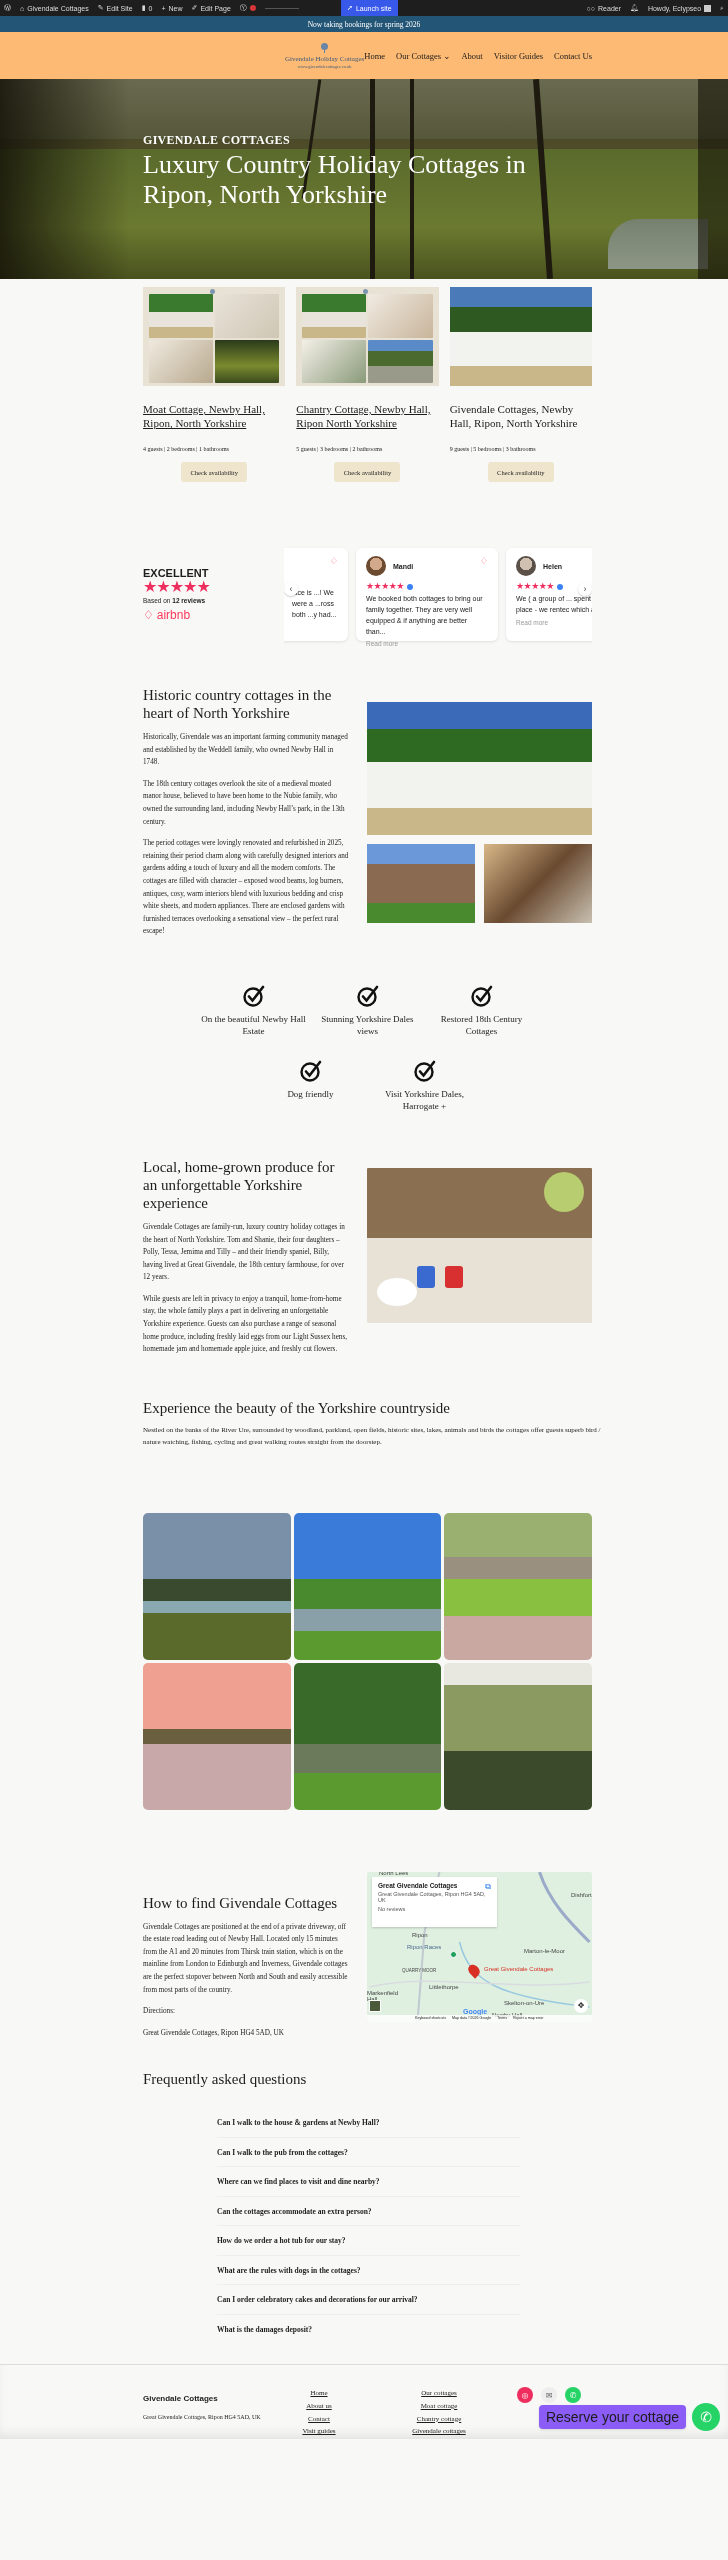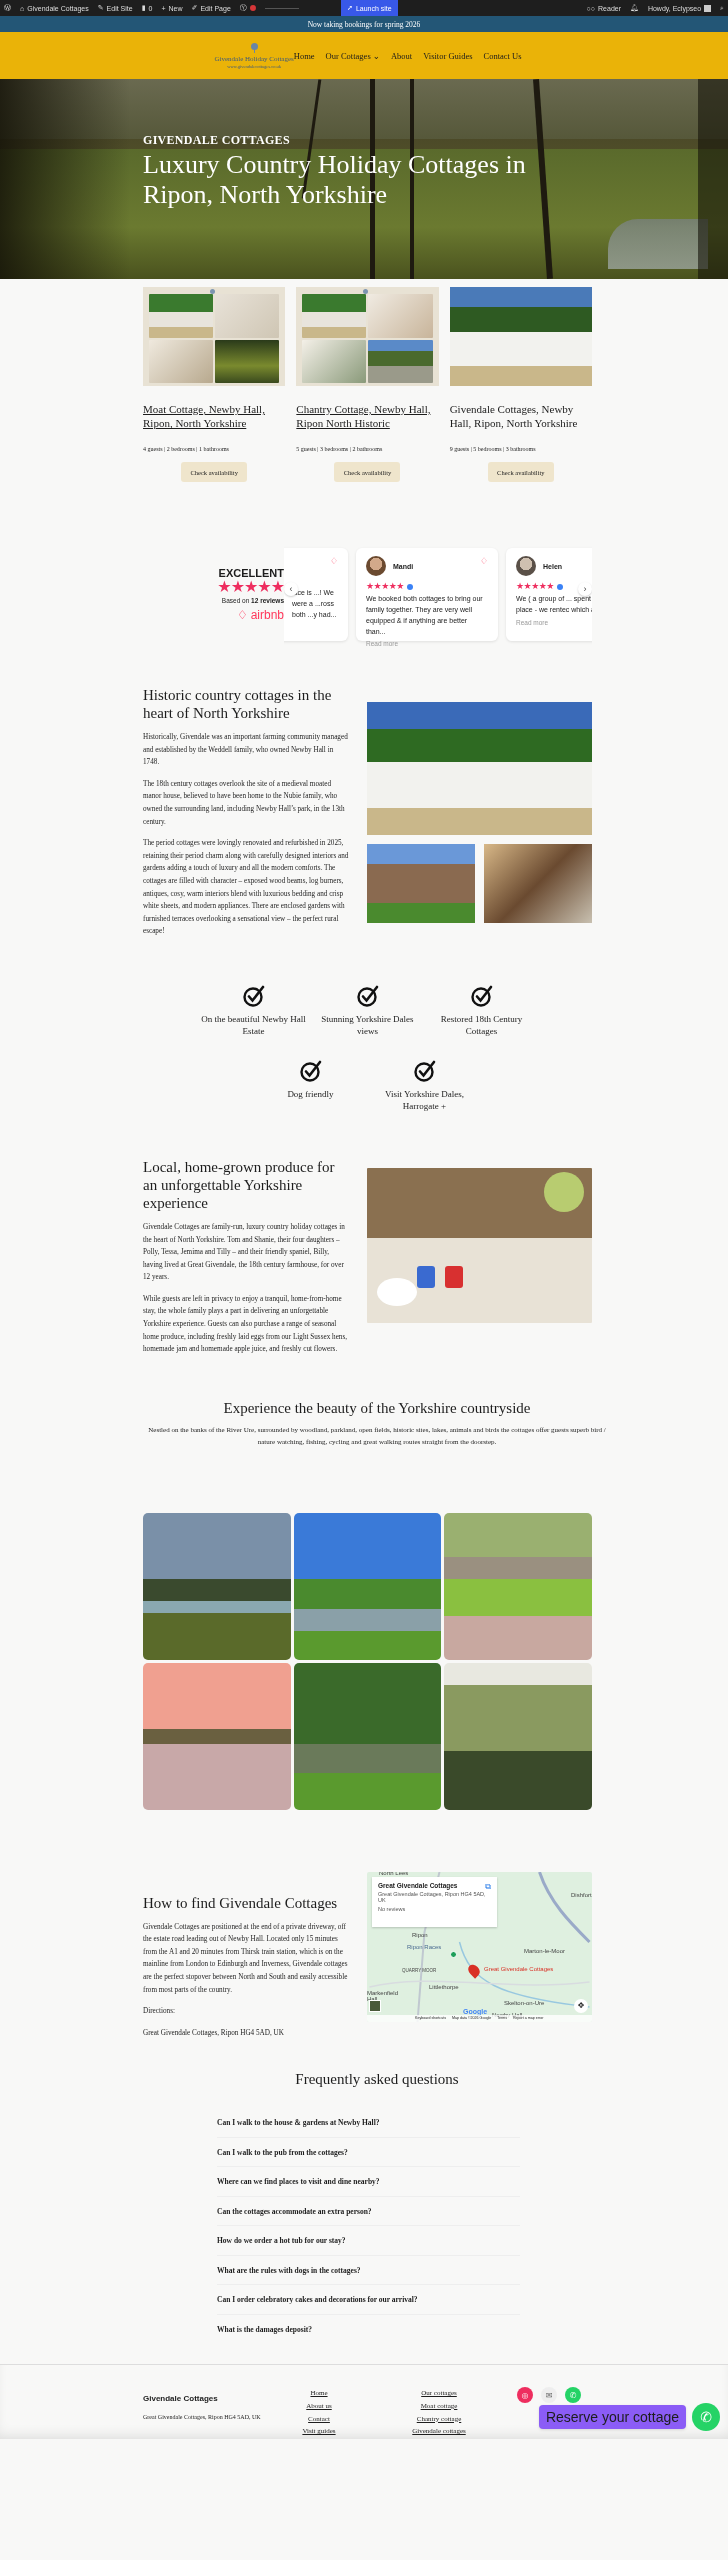--- a/index.html
+++ b/index.html
@@ -5,21 +5,21 @@
 *{box-sizing:border-box;margin:0;padding:0}
 html,body{width:728px;background:#f8f8f7;font-family:"Liberation Serif","DejaVu Serif",serif;color:#1d1d1d}
 a{color:inherit}
 .wpbar{height:16px;background:#1e1e1e;color:#ddd;font-family:"Liberation Sans","DejaVu Sans",sans-serif;font-size:7px;display:flex;align-items:center;padding:0 4px;position:relative}
 .wpbar .it{display:flex;align-items:center;gap:3px;margin-right:9px;white-space:nowrap}
 .wpbar .launch{position:absolute;left:341px;top:0;height:16px;background:#3858e9;color:#fff;padding:0 6px;display:flex;align-items:center;gap:3px}
 .wpbar .right{margin-left:auto;display:flex;align-items:center}
 .wpbar .rec{width:6px;height:6px;border-radius:50%;background:#d63638;display:inline-block}
 .wpbar .slot{width:34px;height:1px;background:#555;display:inline-block;margin-right:9px}
 .announce{height:16px;background:#235676;color:#fff;font-size:7.5px;display:flex;align-items:center;justify-content:center}
-.header{height:47px;background:#eab308;display:flex;align-items:center;padding:0 136px 0 144px;justify-content:center}
+.header{height:47px;background:#fdba74;display:flex;align-items:center;padding:0 136px 0 144px;justify-content:flex-end}
 .logo{display:flex;flex-direction:column;align-items:center;color:#3f5a7a}
 .logo .tree{width:7px;height:10px;position:relative}
 .logo .tree:before{content:"";position:absolute;left:0;top:0;width:7px;height:7px;border-radius:50%;background:#6a86a6}
 .logo .tree:after{content:"";position:absolute;left:3px;top:6px;width:1px;height:4px;background:#6a86a6}
 .logo .n{font-size:7px;margin-top:2px}
 .logo .u{font-size:4.5px;margin-top:1px}
 .nav{display:flex;gap:11px;font-size:8.5px;color:#1b1b1b}
 .nav span{cursor:pointer}
 .hero{height:200px;position:relative;overflow:hidden;background:linear-gradient(180deg,#3c3a24 0%,#4c4a28 30%,#5a5a2c 60%,#3f3e22 100%)}
 .hero .sky{position:absolute;left:0;right:0;top:0;height:60px;background:linear-gradient(180deg,#6a6a50,#56583a)}
@@ -35,21 +35,21 @@
 .card{width:143px}
 .card .img{height:99px;background:#e8e2d4;position:relative;padding:7px 6px 3px 6px}
 .card .img .pin{position:absolute;left:67px;top:2px;width:5px;height:5px;border-radius:50%;background:#7d95b0}
 .grid4{display:grid;grid-template-columns:1fr 1fr;grid-template-rows:1fr 1fr;gap:2px;height:100%}
 .grid4 div{border-radius:1px}
 .card h3{font-size:11px;font-weight:normal;line-height:1.3;margin-top:16px;height:34px}
 .card h3.u{text-decoration:underline}
 .card .meta{font-size:6px;margin-top:10px}
 .card .btn{display:block;margin:10px auto 0;width:66px;height:20px;background:#efe5cc;border-radius:3px;font-size:6.5px;display:flex;align-items:center;justify-content:center}
 .reviews{height:140px;padding:30px 136px 0 143px;display:flex;font-family:"Liberation Sans","DejaVu Sans",sans-serif}
-.rsum{width:141px;display:flex;flex-direction:column;align-items:flex-end;justify-content:center;height:100px}
+.rsum{width:141px;display:flex;flex-direction:column;align-items:flex-start;justify-content:center;height:100px}
 .rsum .ex{font-weight:bold;font-size:11px}
 .rsum .st{color:#ee2e5f;font-size:16px;letter-spacing:-1px;line-height:1}
 .rsum .bo{font-size:6.5px;margin-top:2px}
 .rsum .ab{color:#ff385c;font-size:12px;margin-top:4px;display:flex;align-items:center;gap:3px}
 .rslider{position:relative;flex:1;overflow:hidden;height:104px;margin-top:-2px}
 .rcard{position:absolute;top:6px;height:93px;width:142px;background:#fff;border-radius:6px;box-shadow:0 1px 3px rgba(0,0,0,.1);padding:8px 10px;font-size:7px;color:#222}
 .rcard .hd{display:flex;align-items:center;gap:7px}
 .rcard .av{width:20px;height:20px;border-radius:50%;background:radial-gradient(circle at 50% 40%,#d2a98a 0 40%,#6b4a30 41%)}
 .rcard .nm{font-weight:bold;font-size:7px}
 .rcard .abi{position:absolute;right:10px;top:8px;color:#ff385c;font-size:9px}
@@ -59,21 +59,21 @@
 .rcard .rm{color:#999;margin-top:3px;font-size:6.5px}
 .arrow{position:absolute;top:40px;width:14px;height:14px;border-radius:50%;background:#fff;box-shadow:0 1px 2px rgba(0,0,0,.2);font-size:9px;display:flex;align-items:center;justify-content:center;color:#444;cursor:pointer}
 .split{display:flex;padding:0 136px 0 143px;gap:18px}
 .split .l{width:206px}
 .split h2{font-size:15px;font-weight:normal;line-height:1.2}
 .split p{font-size:7.2px;line-height:1.75;margin-top:9px}
 .split .r{flex:1}
 .features{padding:0 136px 0 143px;display:flex;flex-wrap:wrap;justify-content:center;margin-top:46px}
 .feat{width:114px;display:flex;flex-direction:column;align-items:center;text-align:center;font-size:9px;line-height:1.3;height:75px}
 .feat .chk{width:24px;height:24px;margin-bottom:6px}
-.section-center{text-align:center;padding:0 117px 0 143px}
+.section-center{text-align:left;padding:0 117px 0 143px}
 .section-center h2{font-size:15px;font-weight:normal}
 .section-center p{font-size:7px;line-height:1.7;margin-top:8px}
 .gallery{padding:0 136px 0 143px;display:grid;grid-template-columns:repeat(3,1fr);gap:3px;margin-top:64px}
 .gallery div{height:147px;border-radius:5px}
 .map{height:150px;background:#dff0e0;position:relative;overflow:hidden;font-family:"Liberation Sans","DejaVu Sans",sans-serif;border-radius:2px}
 .map .lbl{position:absolute;font-size:6px;color:#444}
 .map .info{position:absolute;left:5px;top:5px;width:125px;height:50px;background:#fff;padding:5px 6px;font-size:5.5px;color:#555;box-shadow:0 1px 2px rgba(0,0,0,.2)}
 .map .info b{display:block;font-size:6.5px;color:#222;margin-bottom:2px}
 .faq{padding:0 136px 0 143px}
 .faq .q{margin-left:74px;width:303px;height:29.5px;border-bottom:1px solid #eee;font-size:7.5px;font-weight:bold;display:flex;align-items:center;cursor:pointer}
@@ -190,21 +190,21 @@
   <div class="card">
     <div class="img">
       <span class="pin"></span>
       <div class="grid4">
         <div style="background:linear-gradient(180deg,#3a7a2e 0 40%,#e8e4dc 40% 75%,#c9b78a 75%)"></div>
         <div style="background:linear-gradient(135deg,#f0ebe2,#c8b49a)"></div>
         <div style="background:linear-gradient(135deg,#f4f0e8,#8a9a7a)"></div>
         <div style="background:linear-gradient(180deg,#5a8ac8 0 25%,#4a6a2e 25% 60%,#9a9a8a 60%)"></div>
       </div>
     </div>
-    <h3 class="u">Chantry Cottage, Newby Hall, Ripon North Historic</h3>
+    <h3 class="u">Chantry Cottage, Newby Hall, Ripon North Yorkshire</h3>
     <div class="meta">5 guests | 3 bedrooms | 2 bathrooms</div>
     <span class="btn">Check availability</span>
   </div>
   <div class="card">
     <div class="img" style="padding:0;background:linear-gradient(180deg,#4a7ab8 0 20%,#2e5a22 20% 45%,#f2f2ee 45% 80%,#c9b78a 80%)"></div>
     <h3>Givendale Cottages, Newby Hall, Ripon, North Yorkshire</h3>
     <div class="meta">9 guests | 5 bedrooms | 3 bathrooms</div>
     <span class="btn">Check availability</span>
   </div>
 </div>

